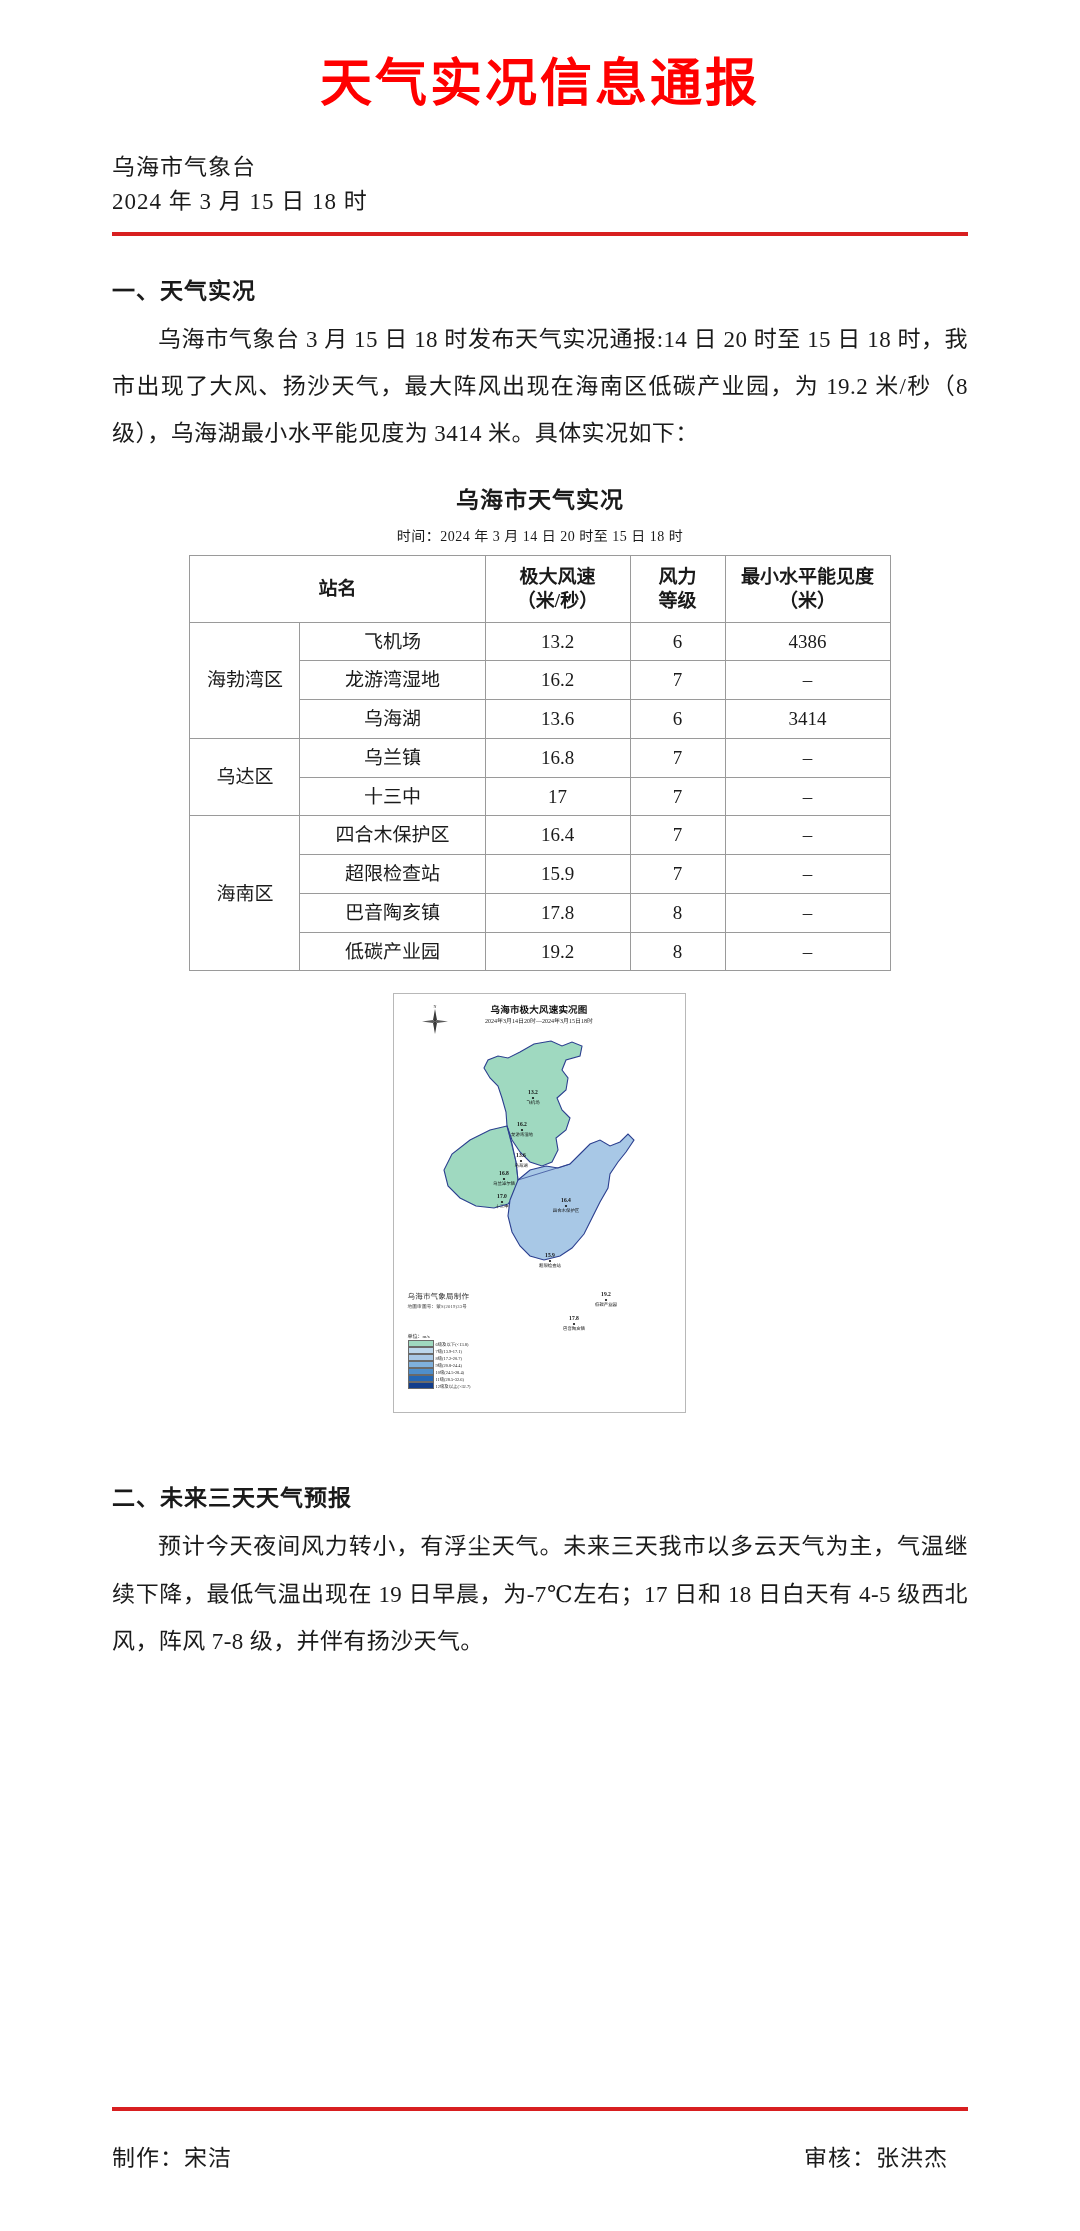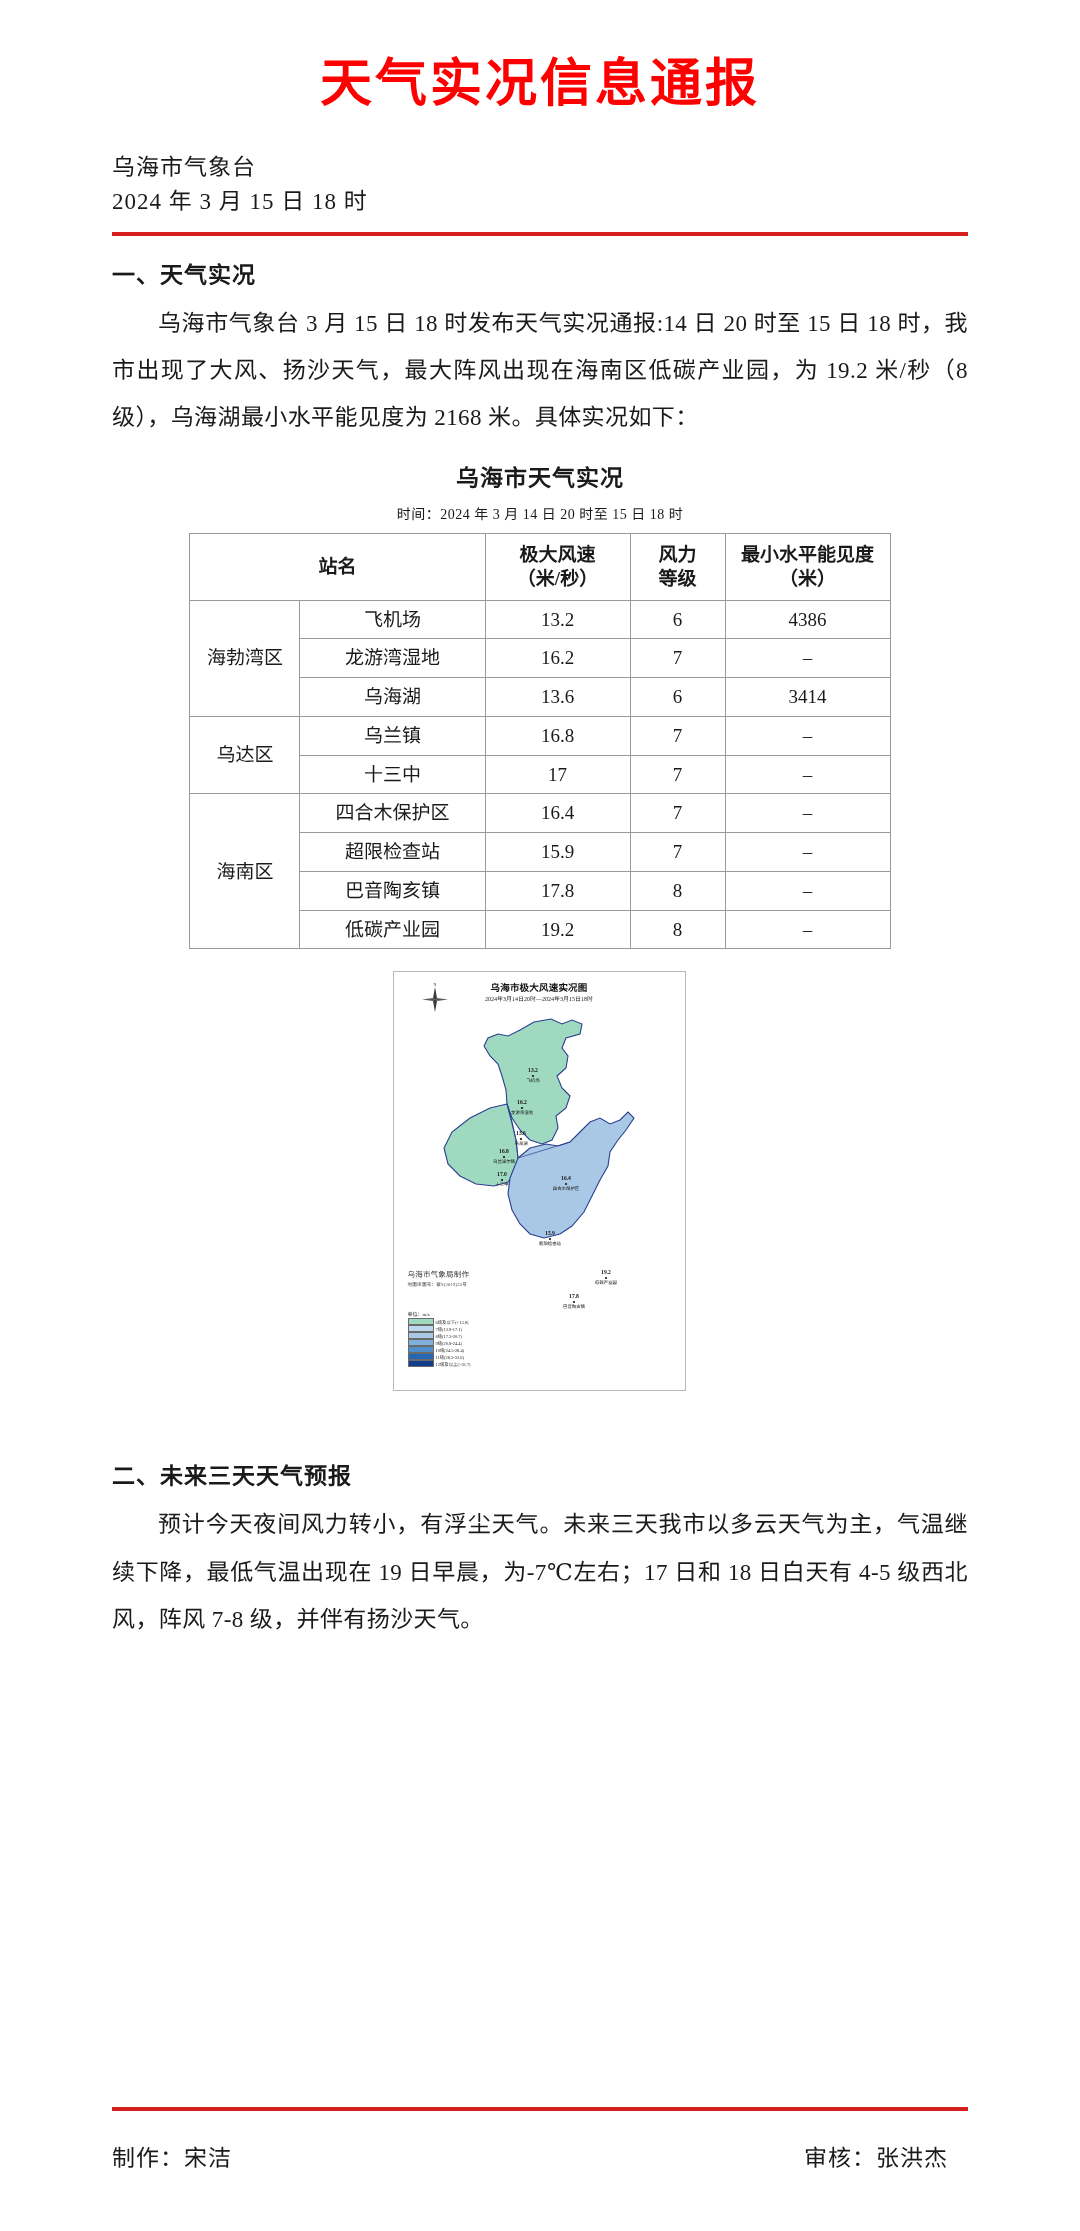--- a/index.html
+++ b/index.html
@@ -52,40 +52,40 @@
   .rule-top {
     margin: 16px 112px 0 112px;
     height: 4px;
     background: #d81f20;
     border: 0;
   }
 
   
   .content {
     margin: 0 112px;
-    padding-top: 20px;
+    padding-top: 36px;
   }
   .sec-heading {
     font-size: 23px;
     font-weight: bold;
     letter-spacing: 1px;
     margin: 0 0 10px 0;
   }
   .para {
     font-size: 23px;
     line-height: 2.05;
     text-align: justify;
     text-justify: inter-ideograph;
     text-indent: 2em;
     margin: 0;
     letter-spacing: 0.4px;
   }
 
   
-  .table-block { margin-top: 18px; }
+  .table-block { margin-top: 24px; }
   .table-title {
     text-align: center;
     font-size: 23px;
     font-weight: bold;
     margin: 0 0 10px 0;
     letter-spacing: 1px;
   }
   .table-subtitle {
     text-align: center;
     font-size: 14px;
@@ -240,21 +240,21 @@
 
   <div class="issuer-row">
     <span class="issuer-left">乌海市气象台</span>
     <span class="issuer-right">2024 年 3 月 15 日 18 时</span>
   </div>
   <hr class="rule-top">
 
   <div class="content">
 
     <h2 class="sec-heading">一、天气实况</h2>
-    <p class="para">乌海市气象台 3 月 15 日 18 时发布天气实况通报:14 日 20 时至 15 日 18 时，我市出现了大风、扬沙天气，最大阵风出现在海南区低碳产业园，为 19.2 米/秒（8 级），乌海湖最小水平能见度为 2168 米。具体实况如下：</p>
+    <p class="para">乌海市气象台 3 月 15 日 18 时发布天气实况通报:14 日 20 时至 15 日 18 时，我市出现了大风、扬沙天气，最大阵风出现在海南区低碳产业园，为 19.2 米/秒（8 级），乌海湖最小水平能见度为 3414 米。具体实况如下：</p>
 
     <div class="table-block">
       <div class="table-title">乌海市天气实况</div>
       <div class="table-subtitle">时间：2024 年 3 月 14 日 20 时至 15 日 18 时</div>
 
       <table class="wx">
         <colgroup>
           <col class="c-dist">
             <col class="c-stat">
             <col class="c-wind">

